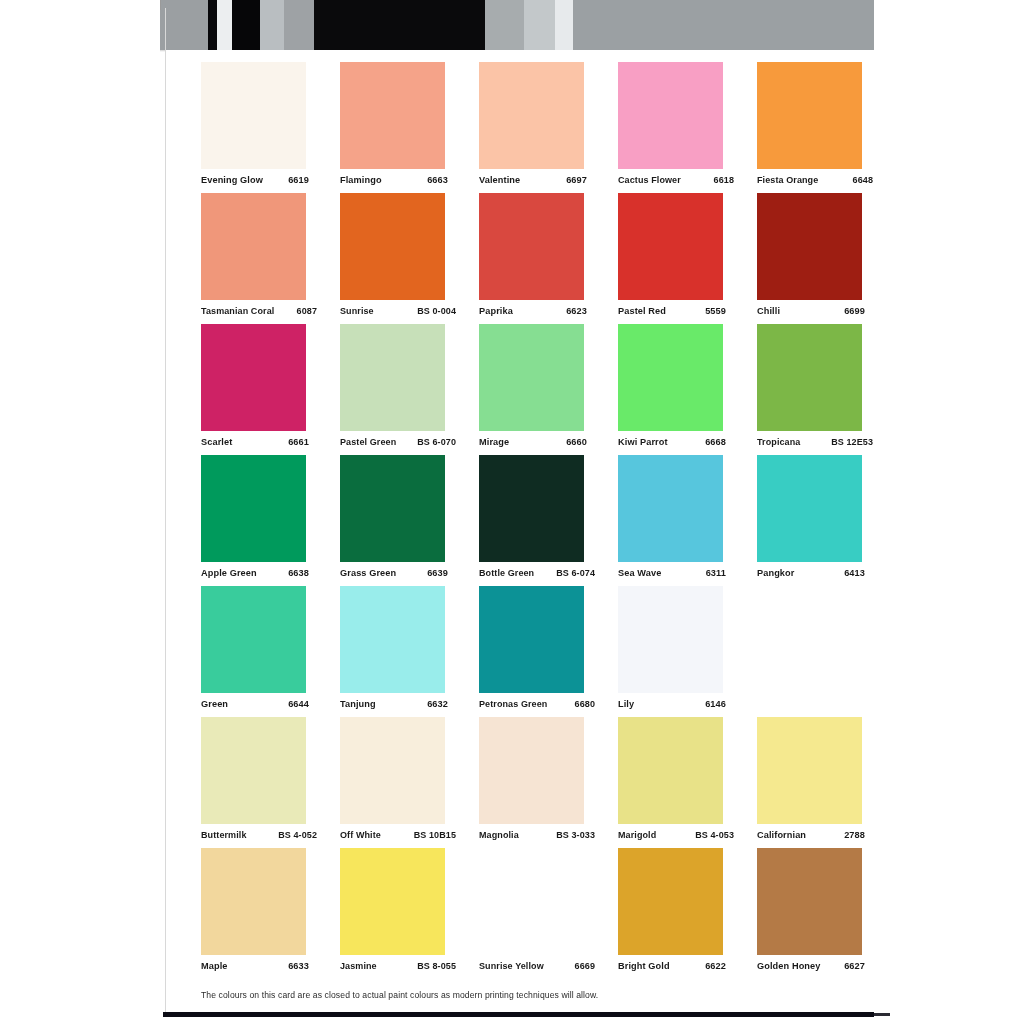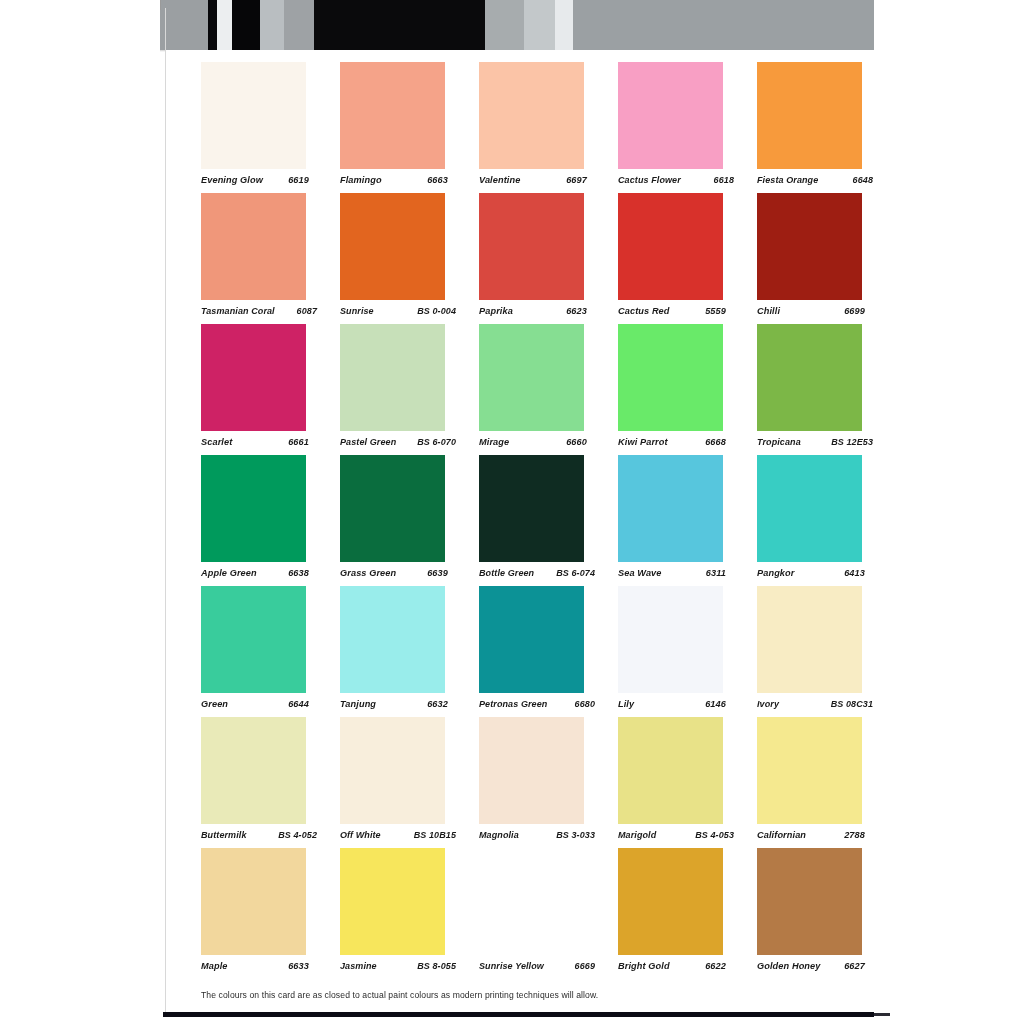--- a/index.html
+++ b/index.html
@@ -68,21 +68,20 @@
     position: absolute;
     left: 166px; top: 50px;
     width: 708px; height: 966px;
     background: #ffffff;
   }
 
   .grid {
     position: absolute;
     left: 35px; top: 12px;
     width: 662px;
-    font-style: italic;
   }
 
   .row {
     display: flex;
     height: 131px;
   }
   .row:last-child { height: 133px; text-align: center; }
 
   .cell {
     width: 105px;
@@ -228,21 +227,21 @@
           <div class="cell">
             <div class="swatch" style="background: rgb(217, 72, 63);"></div>
             <div class="label">
               <span class="nm">Paprika</span>
               <span class="cd">6623</span>
             </div>
           </div>
           <div class="cell">
             <div class="swatch" style="background: rgb(216, 49, 43);"></div>
             <div class="label">
-              <span class="nm">Cactus Red</span>
+              <span class="nm">Pastel Red</span>
               <span class="cd">5559</span>
             </div>
           </div>
           <div class="cell">
             <div class="swatch" style="background: rgb(158, 30, 18);"></div>
             <div class="label">
               <span class="nm">Chilli</span>
               <span class="cd">6699</span>
             </div>
           </div>
@@ -341,27 +340,20 @@
             <div class="label">
               <span class="nm">Petronas Green</span>
               <span class="cd">6680</span>
             </div>
           </div>
           <div class="cell">
             <div class="swatch" style="background: rgb(244, 246, 250);"></div>
             <div class="label">
               <span class="nm">Lily</span>
               <span class="cd">6146</span>
-            </div>
-          </div>
-          <div class="cell wide">
-            <div class="swatch" style="background: rgb(248, 236, 196);"></div>
-            <div class="label">
-              <span class="nm">Ivory</span>
-              <span class="cd">BS 08C31</span>
             </div>
           </div>
         </div>
         <div class="row">
           <div class="cell wide">
             <div class="swatch" style="background: rgb(233, 234, 184);"></div>
             <div class="label">
               <span class="nm">Buttermilk</span>
               <span class="cd">BS 4-052</span>
             </div>

